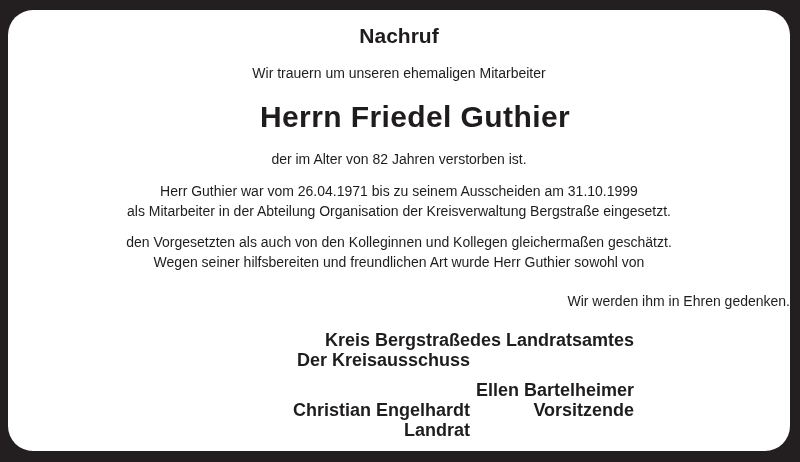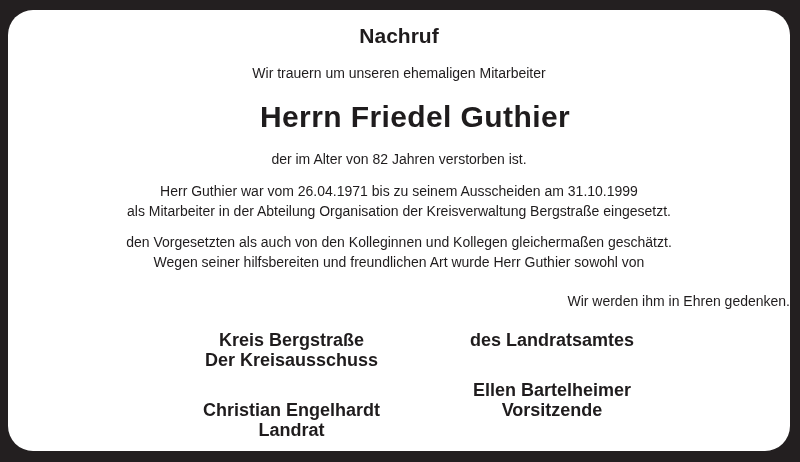--- a/index.html
+++ b/index.html
@@ -59,21 +59,21 @@
   }
   .closing {
     margin-top: 19px;
     line-height: 21px;
     text-align: right;
   }
   .signatures {
     display: flex;
     margin-top: 18px;
     padding-left: 105px;
-    text-align: center;
+    text-align: right;
     font-size: 18px;
     font-weight: bold;
   }
   .sig-col-left {
     width: 357px;
     flex: 0 0 357px;
   }
   .sig-group {
     line-height: 20px;
   }

